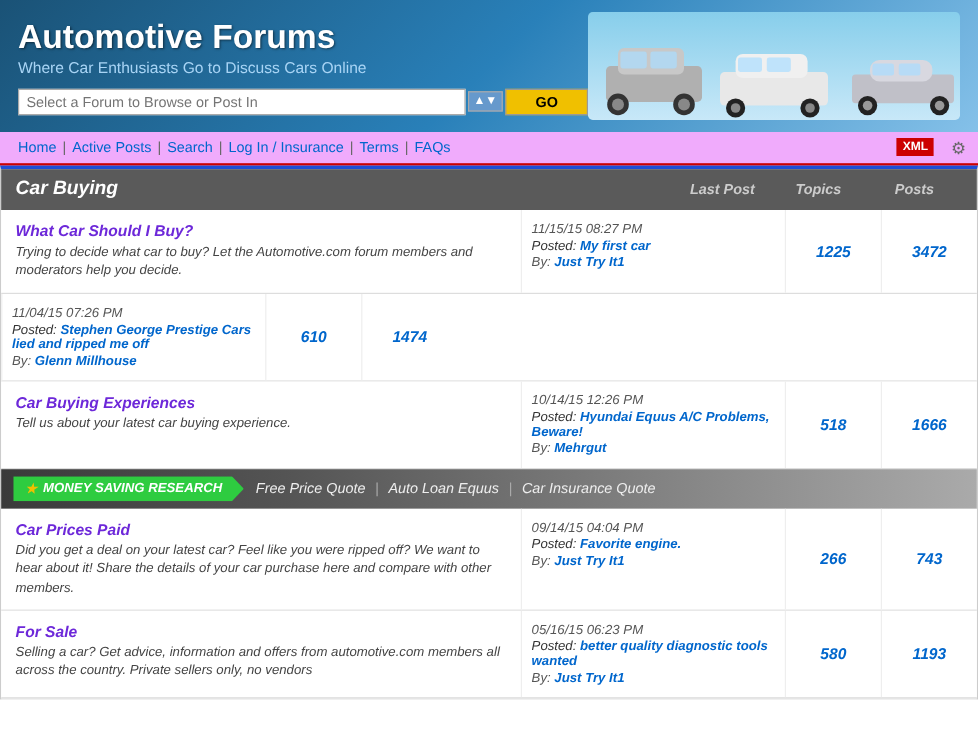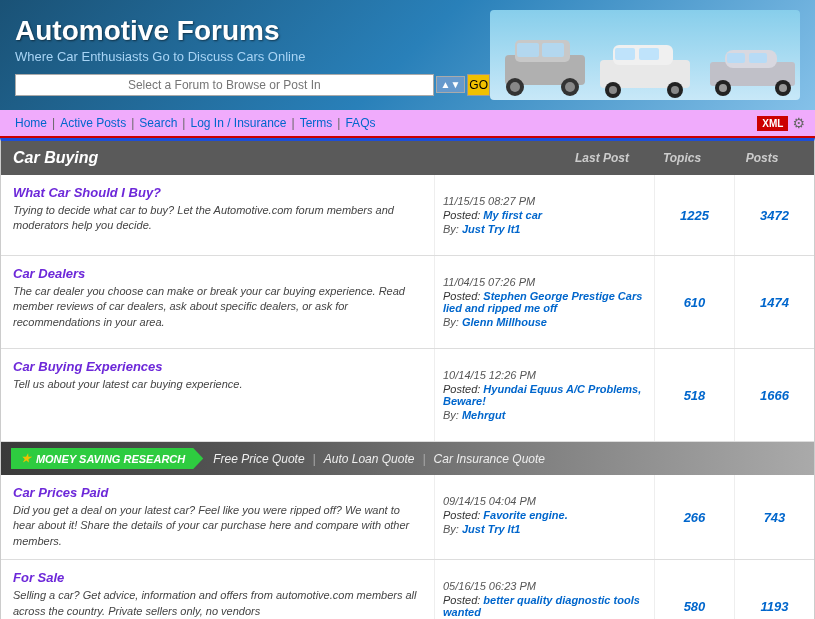--- a/index.html
+++ b/index.html
@@ -4,45 +4,45 @@
   <style>
     * { margin: 0; padding: 0; box-sizing: border-box; }
     body { font-family: Arial, sans-serif; font-size: 13px; background: #fff; width: 815px; }
 
     
     .header { background: linear-gradient(135deg, #1a5276 0%, #2980b9 50%, #85c1e9 100%); padding: 10px 15px 10px 15px; display: flex; align-items: center; justify-content: space-between; min-height: 110px; }
     .header-left { flex: 1; }
     .header-title { font-size: 28px; font-weight: bold; color: #fff; text-shadow: 1px 1px 2px rgba(0,0,0,0.5); }
     .header-subtitle { font-size: 13px; color: #a8d4f5; margin-top: 2px; margin-bottom: 10px; }
     .header-right { width: 310px; display: flex; align-items: center; justify-content: flex-end; }
-    .forum-select { flex: 1; max-width: 440px; padding: 3px 6px; border: 1px solid #aaa; font-size: 12px; background: #fff; text-align: center; }
-    .forum-go-btn { background: #f0c000; border: 1px solid #999; padding: 3px 1px; font-weight: normal; font-size: 12px; cursor: pointer; }
+    .forum-select { flex: 1; max-width: 440px; padding: 3px 6px; border: 1px solid #aaa; font-size: 12px; background: #fff; }
+    .forum-go-btn { background: #f0c000; border: 1px solid #999; padding: 3px 24px; font-weight: bold; font-size: 12px; cursor: pointer; }
     .forum-select-wrapper { display: flex; align-items: center; gap: 2px; }
     .select-arrows { background: #6699cc; color: white; padding: 2px 4px; font-size: 10px; cursor: pointer; border: 1px solid #aaa; }
 
     
     .nav-bar { background: #f0abfc; padding: 5px 10px; border-bottom: 2px solid #cc0000; display: flex; align-items: center; justify-content: space-between; }
     .nav-links { display: flex; gap: 0; align-items: center; }
     .nav-link { color: #0066cc; text-decoration: none; font-size: 12px; padding: 0 5px; cursor: pointer; }
     .nav-sep { color: #666; font-size: 12px; }
     .xml-btn { background: #cc0000; color: #fff; font-size: 10px; font-weight: bold; padding: 2px 5px; border: none; cursor: pointer; }
-    .nav-right { display: flex; align-items: center; gap: 4px; }
+    .nav-right { display: flex; align-items: flex-start; gap: 14px; }
     .nav-settings { color: #666; font-size: 14px; cursor: pointer; }
 
     
     .cat-header { background: #5a5a5a; color: #fff; display: flex; align-items: center; padding: 8px 12px; }
     .cat-title { font-size: 16px; font-weight: bold; flex: 1; }
     .cat-col-header { color: #ccc; font-size: 12px; font-weight: bold; width: 80px; text-align: center; }
 
     
     .forum-row { display: flex; align-items: stretch; border-bottom: 1px solid #ddd; background: #fff; }
     .forum-info { flex: 1; padding: 10px 12px; }
     .forum-name { color: #6d28d9; font-size: 13px; font-weight: bold; text-decoration: none; cursor: pointer; display: block; margin-bottom: 3px; }
     .forum-desc { font-size: 11px; color: #444; line-height: 1.4; }
-    .forum-last-post { width: 220px; padding: 20px 8px; font-size: 11px; color: #333; border-left: 1px solid #eee; }
+    .forum-last-post { width: 220px; padding: 10px 8px; font-size: 11px; color: #333; border-left: 1px solid #eee; }
     .forum-last-post .date { color: #555; margin-bottom: 2px; }
     .forum-last-post .post-title { font-weight: bold; color: #0066cc; cursor: pointer; }
     .forum-last-post .by { color: #555; margin-top: 2px; }
     .forum-last-post .by span { color: #0066cc; cursor: pointer; font-weight: bold; }
     .forum-stat { width: 80px; text-align: center; padding: 10px 4px; border-left: 1px solid #eee; font-size: 13px; color: #0066cc; display: flex; align-items: center; justify-content: center; font-weight: bold; }
 
     
     .money-bar { background: linear-gradient(90deg, #3a3a3a 0%, #555 30%, #aaa 100%); display: flex; align-items: center; padding: 6px 10px; gap: 10px; }
     .money-badge { background: #2ecc40; color: #fff; font-size: 11px; font-weight: bold; padding: 4px 10px; display: flex; align-items: center; gap: 5px; clip-path: polygon(0 0, calc(100% - 10px) 0, 100% 50%, calc(100% - 10px) 100%, 0 100%); padding-right: 18px; }
     .money-star { color: #f0c000; }
@@ -153,24 +153,20 @@
     <div class="forum-last-post">
       <div class="date">11/15/15 08:27 PM</div>
       <div>Posted: <span class="post-title">My first car</span></div>
       <div class="by">By: <span>Just Try It1</span></div>
     </div>
     <div class="forum-stat">1225</div>
     <div class="forum-stat">3472</div>
   </div>
 
   <div class="forum-row">
-    <div class="forum-info">
-      <a class="forum-name">Car Dealers</a>
-      <div class="forum-desc">The car dealer you choose can make or break your car buying experience. Read member reviews of car dealers, ask about specific dealers, or ask for recommendations in your area.</div>
-    </div>
     <div class="forum-last-post">
       <div class="date">11/04/15 07:26 PM</div>
       <div>Posted: <span class="post-title">Stephen George Prestige Cars lied and ripped me off</span></div>
       <div class="by">By: <span>Glenn Millhouse</span></div>
     </div>
     <div class="forum-stat">610</div>
     <div class="forum-stat">1474</div>
   </div>
 
   <div class="forum-row">
@@ -188,21 +184,21 @@
   </div>
 
   <div class="money-bar">
     <div class="money-badge">
       <span class="money-star">★</span>
       <span>MONEY SAVING RESEARCH</span>
     </div>
     <div class="money-links">
       <a class="money-link">Free Price Quote</a>
       <span class="money-sep">|</span>
-      <a class="money-link">Auto Loan Quote</a>
+      <a class="money-link">Auto Loan Equus</a>
       <span class="money-sep">|</span>
       <a class="money-link">Car Insurance Quote</a>
     </div>
   </div>
 
   <div class="forum-row">
     <div class="forum-info">
       <a class="forum-name">Car Prices Paid</a>
       <div class="forum-desc">Did you get a deal on your latest car? Feel like you were ripped off? We want to hear about it! Share the details of your car purchase here and compare with other members.</div>
     </div>

